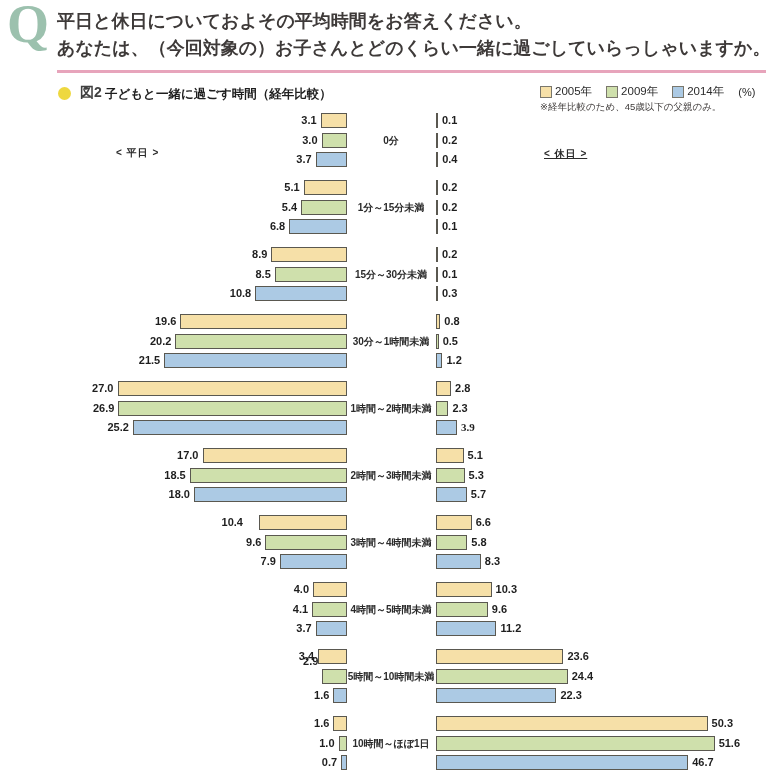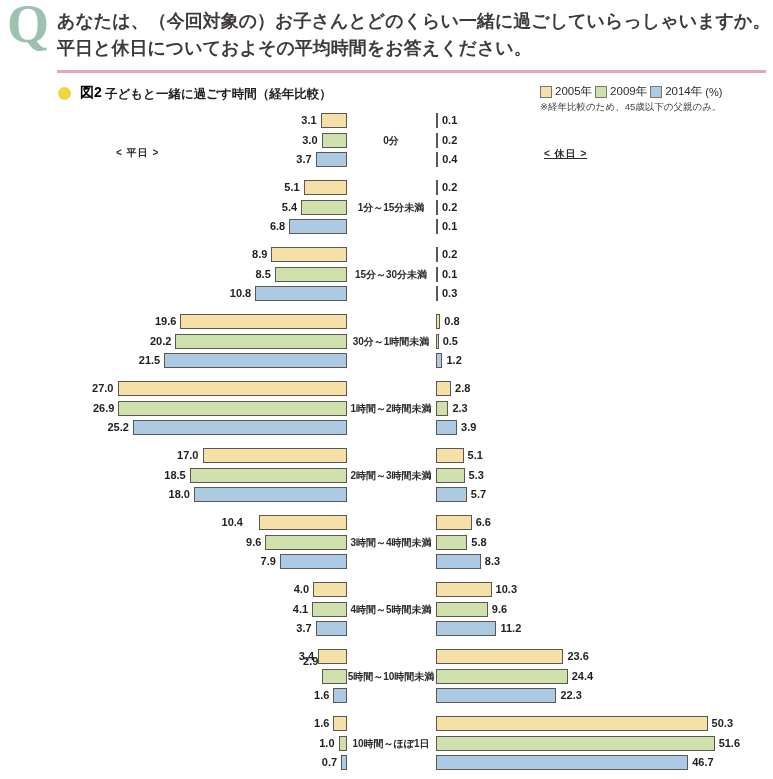--- a/index.html
+++ b/index.html
@@ -8,42 +8,42 @@
     font-family:"Liberation Sans","DejaVu Sans",sans-serif;color:var(--text,#3e3a39);
   }
   .abs{position:absolute;}
   .q-mark{
     left:7px;top:-6px;font-family:"Liberation Serif","DejaVu Serif",serif;
     font-size:54px;font-weight:bold;color:var(--qcol,#9cc1ae);line-height:60px;
   }
   .q-text{left:57px;top:8px;font-size:18px;font-weight:bold;line-height:27px;color:var(--text,#3e3a39);}
   .divider{left:57px;top:70px;width:709px;height:3px;background:var(--divider,#e7a4bb);}
   .fig-bullet{left:58px;top:87px;width:13px;height:13px;border-radius:50%;background:var(--bullet,#eed83f);}
-  .fig-label{left:80px;top:84px;font-size:14px;font-weight:bold;color:#000000;}
+  .fig-label{left:80px;top:84px;font-size:14px;font-weight:bold;color:#404040;}
   .fig-title{left:105px;top:86px;font-size:12.5px;font-weight:bold;color:#1e1e1e;}
-  .legend{left:540px;top:84px;display:flex;align-items:center;gap:3px;font-size:11.5px;color:#2b2b2b;}
+  .legend{left:540px;top:84px;display:flex;align-items:center;gap:14px;font-size:11.5px;color:#2b2b2b;}
   .legend-item{display:flex;align-items:center;gap:3px;}
   .swatch{width:10px;height:10px;border:1px solid #7a776c;display:inline-block;}
   .legend-unit{font-size:11px;}
   .note{left:540px;top:101px;font-size:9.5px;color:#3e3a39;}
   .side-label{font-size:10px;font-weight:bold;letter-spacing:1px;color:#2b2b2b;}
   .bar{box-sizing:border-box;height:15px;border:1.5px solid var(--barborder,#5a5850);}
   .val-label{font-size:11px;font-weight:bold;line-height:15px;color:#1e1e1e;white-space:nowrap;}
   .cat-label{font-size:10px;font-weight:bold;line-height:15px;color:#2b2b2b;white-space:nowrap;}
 </style>
 </head>
 <body>
 
 <div class="page" style="--qcol: #9cc1ae; --divider: #e7a4bb; --bullet: #eed83f; --barborder: #5a5850; --text: #3e3a39;">
 
   <div class="abs q-mark">Q</div>
 
   <div class="abs q-text">
+    <div>平日と休日についておよその平均時間をお答えください。</div>
     <div>あなたは、（今回対象の）お子さんとどのくらい一緒に過ごしていらっしゃいますか。</div>
-    <div>平日と休日についておよその平均時間をお答えください。</div>
   </div>
 
   <div class="abs divider"></div>
 
   <div class="abs fig-bullet"></div>
   <div class="abs fig-label">図2</div>
   <div class="abs fig-title">子どもと一緒に過ごす時間（経年比較）</div>
 
   <div class="abs legend">
     <span class="legend-item">
@@ -124,21 +124,21 @@
       <div class="abs val-label" style="right: 659.5px; top: 381px;">27.0</div>
       <div class="abs bar" style="left: 436px; top: 381px; width: 15.12px; background: rgb(246, 224, 168);"></div>
       <div class="abs val-label" style="left: 455.12px; top: 381px;">2.8</div>
       <div class="abs bar" style="left: 118.35px; top: 401px; width: 228.65px; background: rgb(207, 224, 172);"></div>
       <div class="abs val-label" style="right: 658.65px; top: 401px; margin-left: 8px;">26.9</div>
       <div class="abs bar" style="left: 436px; top: 401px; width: 12.42px; background: rgb(207, 224, 172);"></div>
       <div class="abs val-label" style="left: 452.42px; top: 401px;">2.3</div>
       <div class="abs bar" style="left: 132.8px; top: 420px; width: 214.2px; background: rgb(172, 202, 228);"></div>
       <div class="abs val-label" style="right: 644.2px; top: 420px;">25.2</div>
       <div class="abs bar" style="left: 436px; top: 420px; width: 21.06px; background: rgb(172, 202, 228);"></div>
-      <div class="abs val-label" style="left: 461.06px; top: 420px;">3.9</div>
+      <div class="abs val-label" style="left: 461.06px; top: 420px; font-family: Liberation Serif, serif;">3.9</div>
       <div class="abs cat-label" style="left: 391px; top: 467.5px; transform: translateX(-50%);">2時間～3時間未満</div>
       <div class="abs bar" style="left: 202.5px; top: 448px; width: 144.5px; background: rgb(246, 224, 168);"></div>
       <div class="abs val-label" style="right: 574.5px; top: 448px;">17.0</div>
       <div class="abs bar" style="left: 436px; top: 448px; width: 27.54px; background: rgb(246, 224, 168);"></div>
       <div class="abs val-label" style="left: 467.54px; top: 448px;">5.1</div>
       <div class="abs bar" style="left: 189.75px; top: 468px; width: 157.25px; background: rgb(207, 224, 172);"></div>
       <div class="abs val-label" style="right: 587.25px; top: 468px;">18.5</div>
       <div class="abs bar" style="left: 436px; top: 468px; width: 28.62px; background: rgb(207, 224, 172);"></div>
       <div class="abs val-label" style="left: 468.62px; top: 468px;">5.3</div>
       <div class="abs bar" style="left: 194px; top: 487px; width: 153px; background: rgb(172, 202, 228);"></div>

